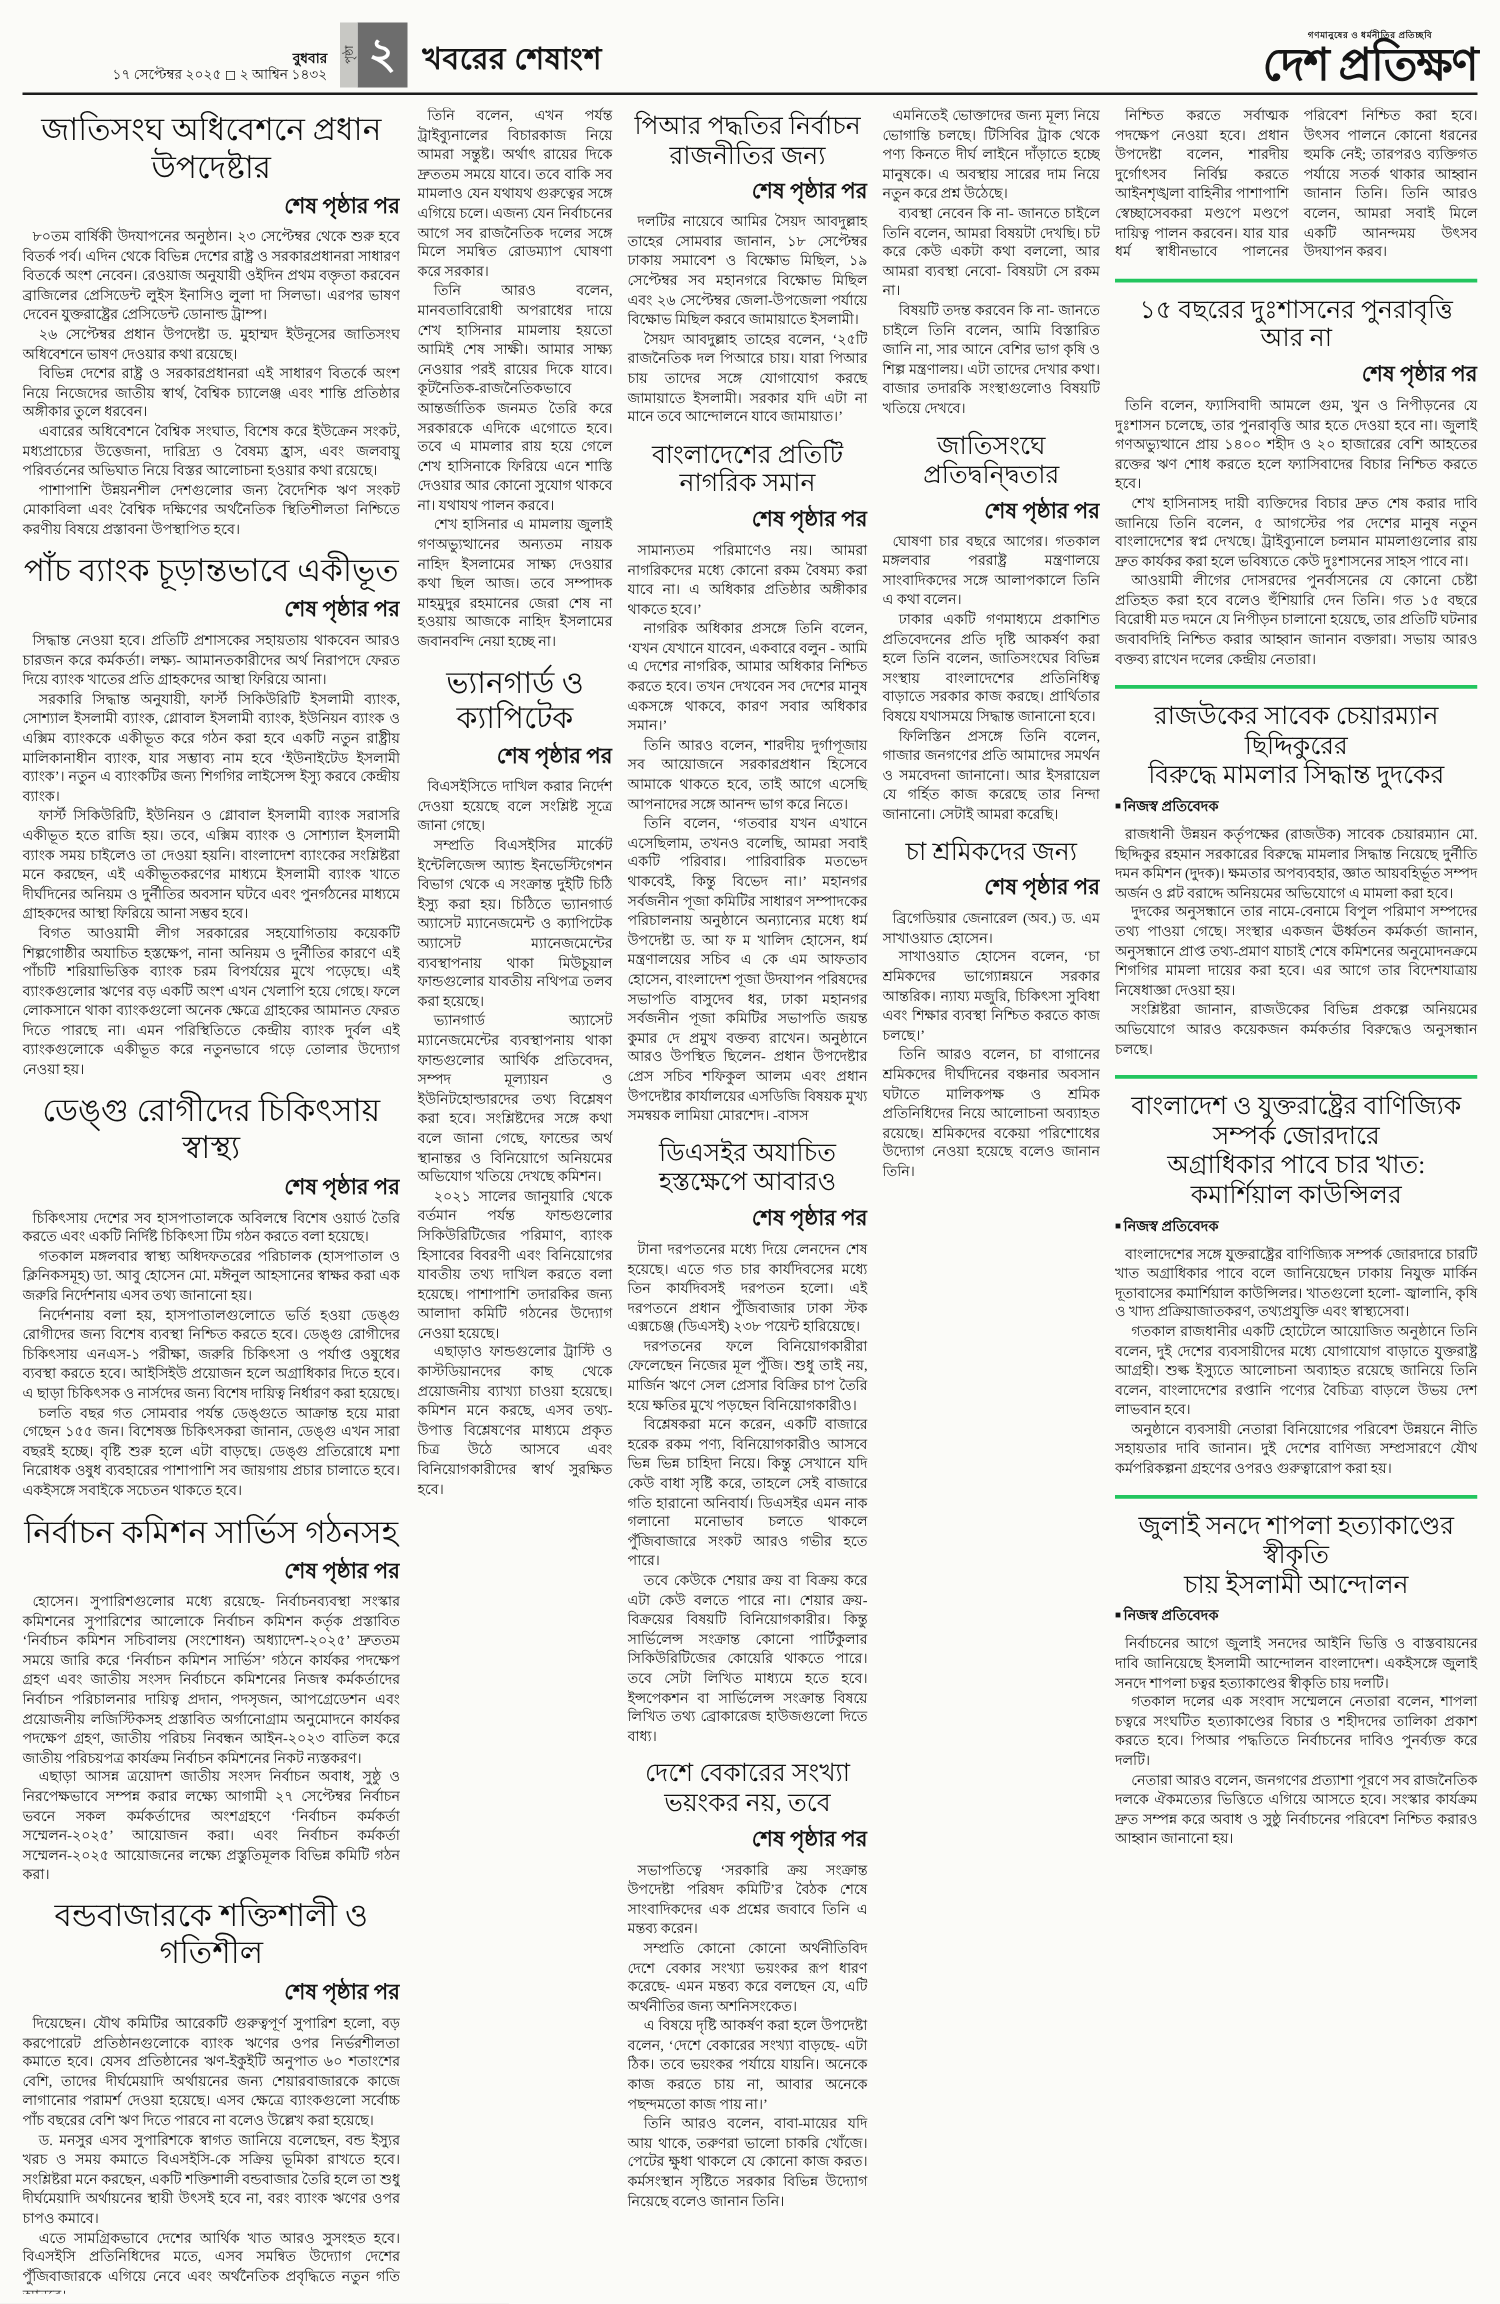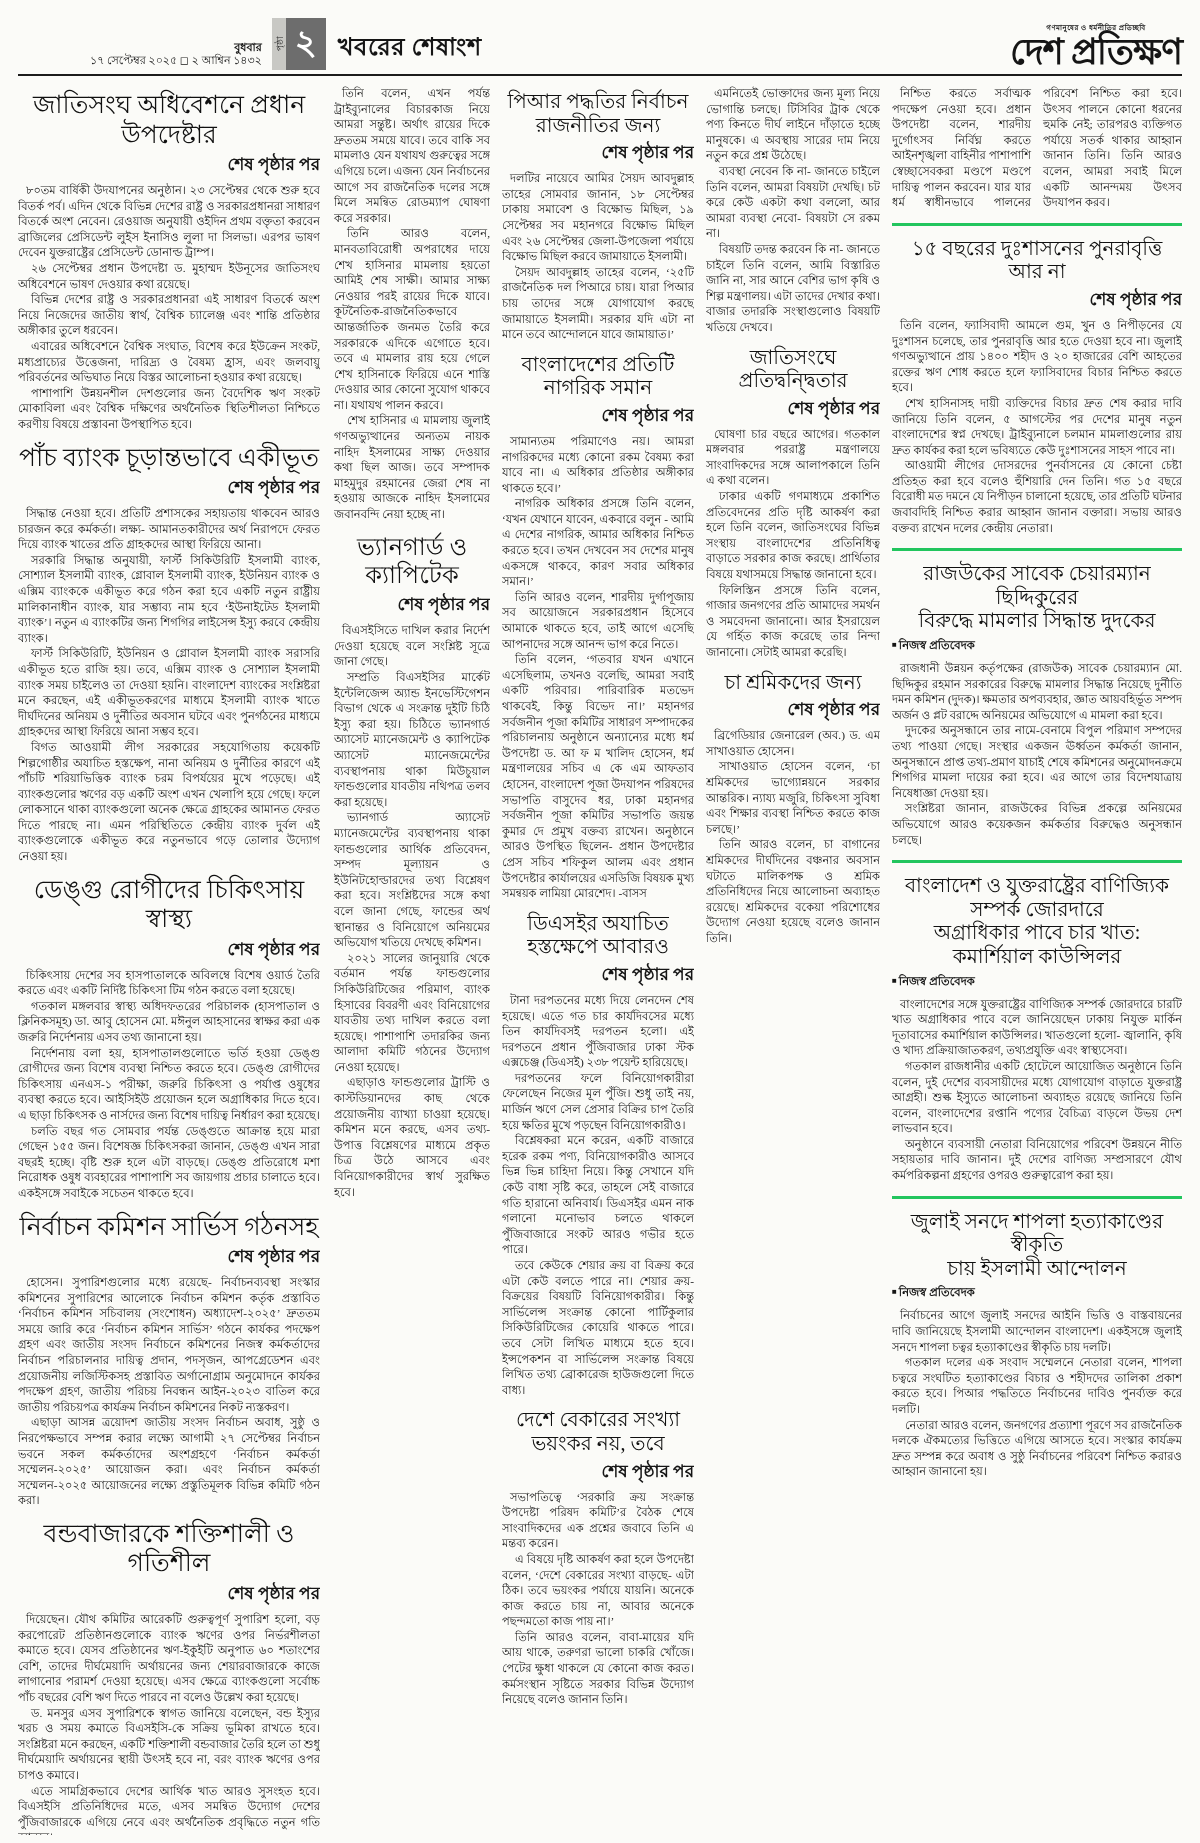--- a/index.html
+++ b/index.html
@@ -182,20 +182,21 @@
             <p>দরপতনের ফলে বিনিয়োগকারীরা ফেলেছেন নিজের মূল পুঁজি। শুধু তাই নয়, মার্জিন ঋণে সেল প্রেসার বিক্রির চাপ তৈরি হয়ে ক্ষতির মুখে পড়ছেন বিনিয়োগকারীও।</p>
             <p>বিশ্লেষকরা মনে করেন, একটি বাজারে হরেক রকম পণ্য, বিনিয়োগকারীও আসবে ভিন্ন ভিন্ন চাহিদা নিয়ে। কিন্তু সেখানে যদি কেউ বাধা সৃষ্টি করে, তাহলে সেই বাজারে গতি হারানো অনিবার্য। ডিএসইর এমন নাক গলানো মনোভাব চলতে থাকলে পুঁজিবাজারে সংকট আরও গভীর হতে পারে।</p>
             <p>তবে কেউকে শেয়ার ক্রয় বা বিক্রয় করে এটা কেউ বলতে পারে না। শেয়ার ক্রয়-বিক্রয়ের বিষয়টি বিনিয়োগকারীর। কিন্তু সার্ভিলেন্স সংক্রান্ত কোনো পার্টিকুলার সিকিউরিটিজের কোয়েরি থাকতে পারে। তবে সেটা লিখিত মাধ্যমে হতে হবে। ইন্সপেকশন বা সার্ভিলেন্স সংক্রান্ত বিষয়ে লিখিত তথ্য ব্রোকারেজ হাউজগুলো দিতে বাধ্য।</p>
           </div>
         </article>
         <article>
           <h2>দেশে বেকারের সংখ্যা ভয়ংকর নয়, তবে</h2>
           <div class="kicker">শেষ পৃষ্ঠার পর</div>
           <div class="body">
             <p>সভাপতিত্বে ‘সরকারি ক্রয় সংক্রান্ত উপদেষ্টা পরিষদ কমিটি’র বৈঠক শেষে সাংবাদিকদের এক প্রশ্নের জবাবে তিনি এ মন্তব্য করেন।</p>
+            <p>সম্প্রতি কোনো কোনো অর্থনীতিবিদ দেশে বেকার সংখ্যা ভয়ংকর রূপ ধারণ করেছে- এমন মন্তব্য করে বলছেন যে, এটি অর্থনীতির জন্য অশনিসংকেত।</p>
             <p>এ বিষয়ে দৃষ্টি আকর্ষণ করা হলে উপদেষ্টা বলেন, ‘দেশে বেকারের সংখ্যা বাড়ছে- এটা ঠিক। তবে ভয়ংকর পর্যায়ে যায়নি। অনেকে কাজ করতে চায় না, আবার অনেকে পছন্দমতো কাজ পায় না।’</p>
             <p>তিনি আরও বলেন, বাবা-মায়ের যদি আয় থাকে, তরুণরা ভালো চাকরি খোঁজে। পেটের ক্ষুধা থাকলে যে কোনো কাজ করত। কর্মসংস্থান সৃষ্টিতে সরকার বিভিন্ন উদ্যোগ নিয়েছে বলেও জানান তিনি।</p>
           </div>
         </article>
       </section>
     <section class="col col4">
         <article>
           <div class="body">
             <p>এমনিতেই ভোক্তাদের জন্য মূল্য নিয়ে ভোগান্তি চলছে। টিসিবির ট্রাক থেকে পণ্য কিনতে দীর্ঘ লাইনে দাঁড়াতে হচ্ছে মানুষকে। এ অবস্থায় সারের দাম নিয়ে নতুন করে প্রশ্ন উঠেছে।</p>
             <p>ব্যবস্থা নেবেন কি না- জানতে চাইলে তিনি বলেন, আমরা বিষয়টা দেখছি। চট করে কেউ একটা কথা বললো, আর আমরা ব্যবস্থা নেবো- বিষয়টা সে রকম না।</p>

